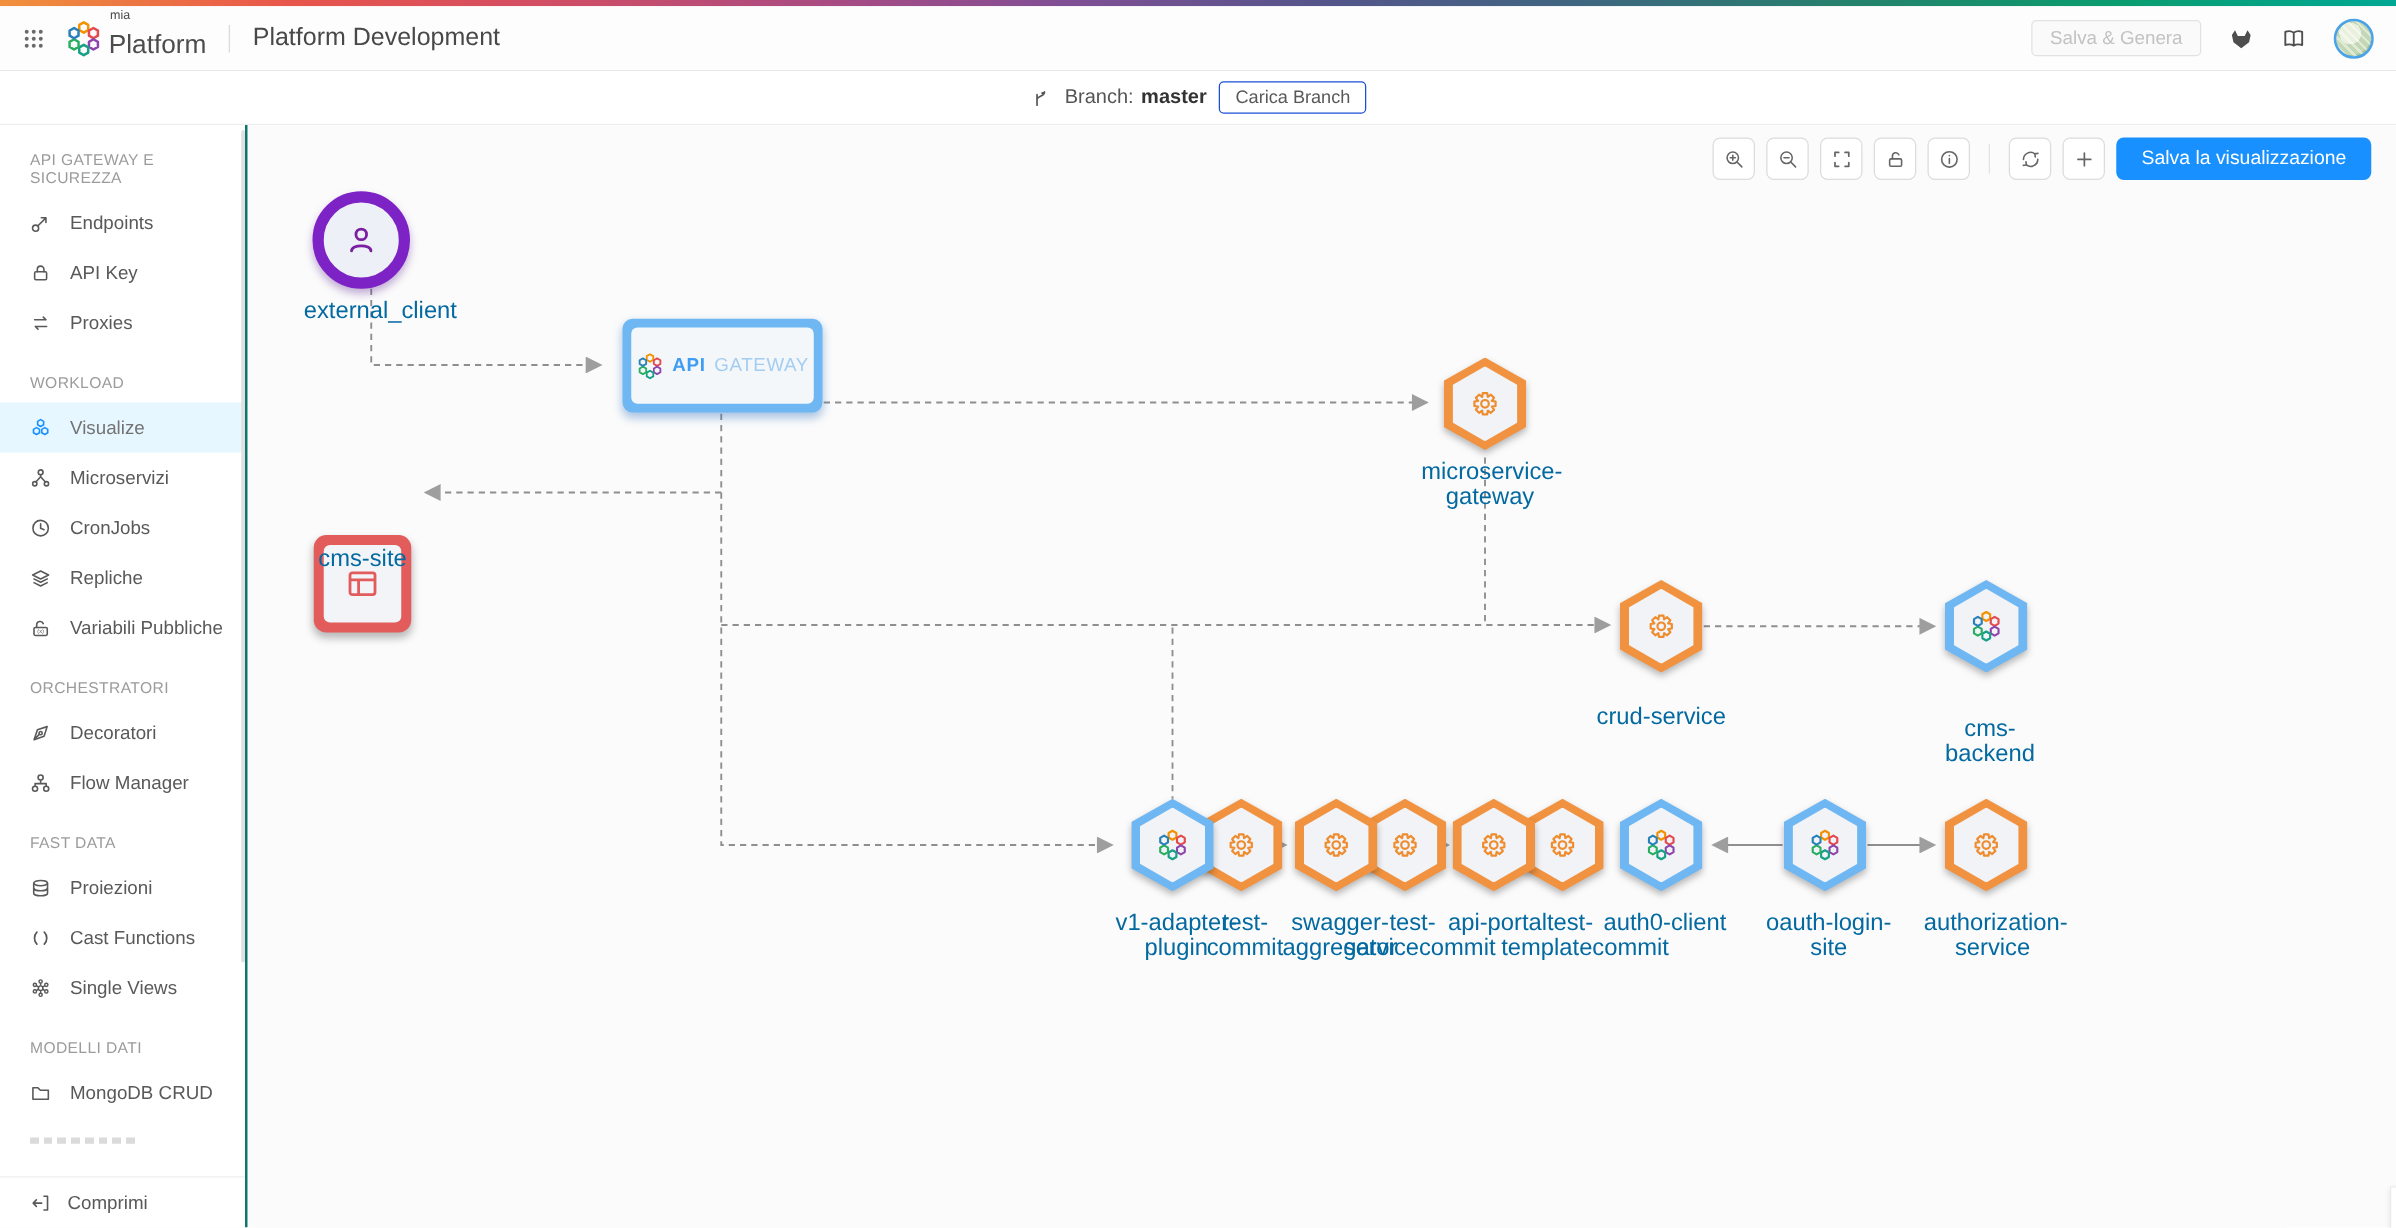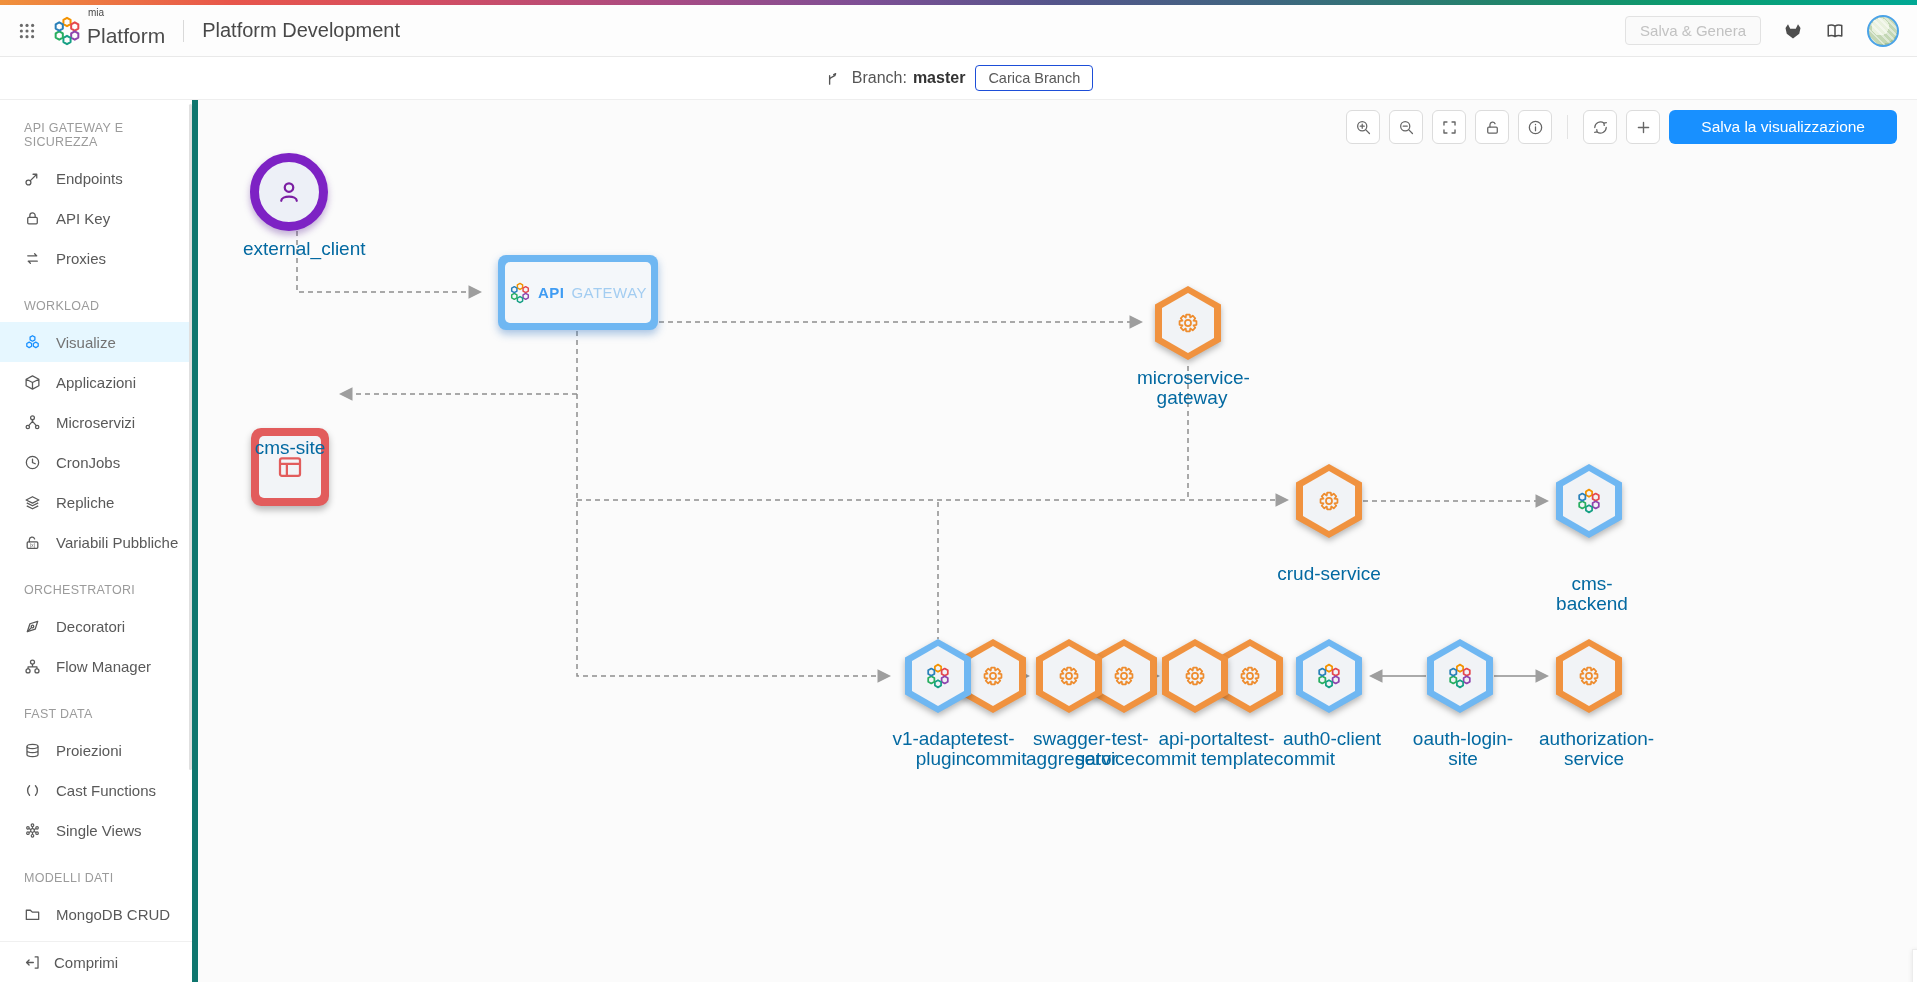--- a/index.html
+++ b/index.html
@@ -35,21 +35,21 @@
     position:relative; z-index:20; }
   .branch-icon { color:#555; display:flex; }
   .branch-label { color:#555; }
   .branch-name { color:#333; font-weight:bold; margin-left:-4px; }
   .carica-btn { border:1px solid #1d4ed8; border-radius:4px; padding:4px 12px;
     font-size:14.5px; color:#595959; background:#fff; cursor:pointer; }
 
   
   .app-body { display:flex; height:882px; position:relative; }
   .sidebar { width:198px; background:#fff; position:relative; z-index:6;
-    border-right:6px solid #0f766e; }
+    border-right:2px solid #0f766e; }
   .side-scroll-thumb { position:absolute; right:0px; top:4px; width:3px; height:666px;
     background:#e0e0e0; border-radius:2px; }
   .side-section-title { padding:21px 24px 9px; font-size:12.5px; color:#9b9b9b;
     letter-spacing:.3px; }
   .side-item { height:40px; display:flex; align-items:center; gap:15px; padding:0 24px;
     color:#595959; font-size:15px; cursor:pointer; white-space:nowrap; }
   .side-item svg { flex:0 0 auto; color:#595959; }
   .side-item.selected { background:#e6f7ff; color:#737373; }
   .side-item.selected svg { color:#1890ff; }
   .partial-strip { height:5px; margin:16px 0 0 24px; width:88px; opacity:.55;
@@ -60,21 +60,21 @@
 
   .canvas { flex:1; position:relative; background:#fbfbfb; }
 
   
   .canvas-toolbar { position:absolute; top:10px; right:20px; display:flex; gap:9px;
     align-items:center; z-index:10; }
   .tool-btn { width:34px; height:34px; background:#fff; border:1px solid #dcdcdc;
     border-radius:6px; display:flex; align-items:center; justify-content:center;
     color:#666; cursor:pointer; }
   .tool-divider { width:1px; height:24px; background:#e3e3e3; margin:0 6px; }
-  .save-view-btn { height:34px; padding:0 32px; background:#1890ff; border:none;
+  .save-view-btn { height:34px; padding:0 20px; background:#1890ff; border:none;
     border-radius:6px; color:#fff; font-size:15.5px; cursor:pointer;
     font-family:"Liberation Sans",sans-serif; }
 
   
   .edge-layer { position:absolute; left:0; top:0; pointer-events:none; z-index:1; }
   .diagram-layer { position:absolute; left:0; top:0; width:1917px; height:982px;
     pointer-events:none; z-index:2; }
   .node { position:absolute; pointer-events:auto; cursor:pointer; }
   .circle-node { width:78px; height:78px; border-radius:50%; background:#edf0f7;
     border:9px solid #7d22c4; display:flex; align-items:center; justify-content:center;
@@ -372,26 +372,20 @@
             <use href="#sym-proxies"></use>
           </svg>
           <span>Proxies</span>
         </div>
         <div class="side-section-title">WORKLOAD</div>
         <div class="side-item selected">
           <svg width="17" height="17">
             <use href="#sym-visualize"></use>
           </svg>
           <span>Visualize</span>
-        </div>
-        <div class="side-item">
-          <svg width="17" height="17">
-            <use href="#sym-box"></use>
-          </svg>
-          <span>Applicazioni</span>
         </div>
         <div class="side-item">
           <svg width="17" height="17">
             <use href="#sym-microservice"></use>
           </svg>
           <span>Microservizi</span>
         </div>
         <div class="side-item">
           <svg width="17" height="17">
             <use href="#sym-clock"></use>

